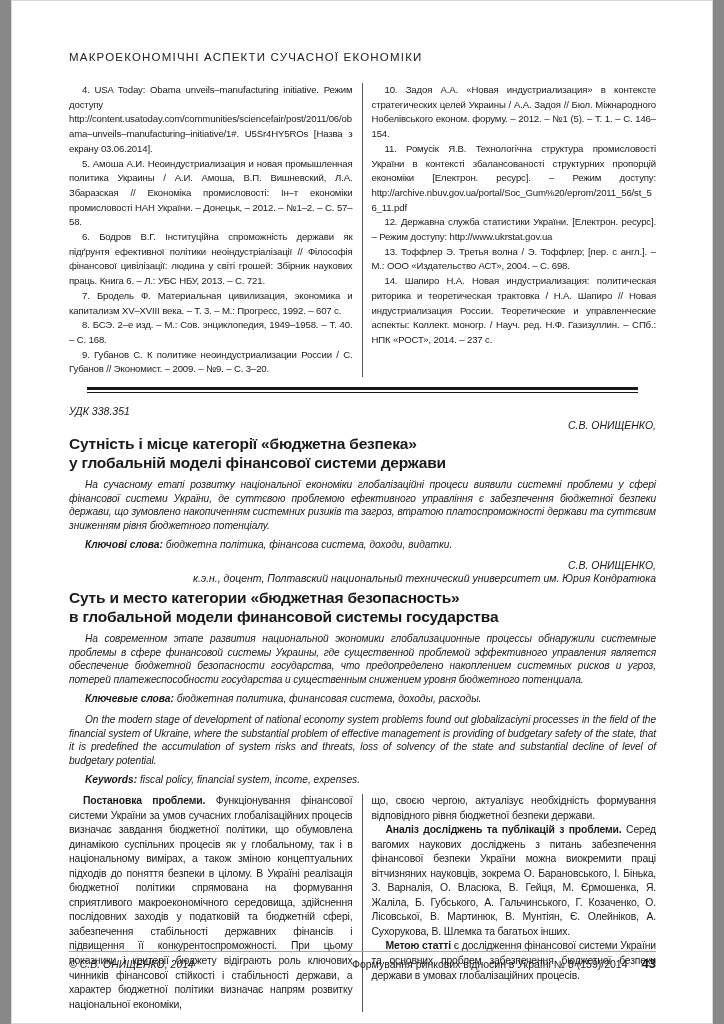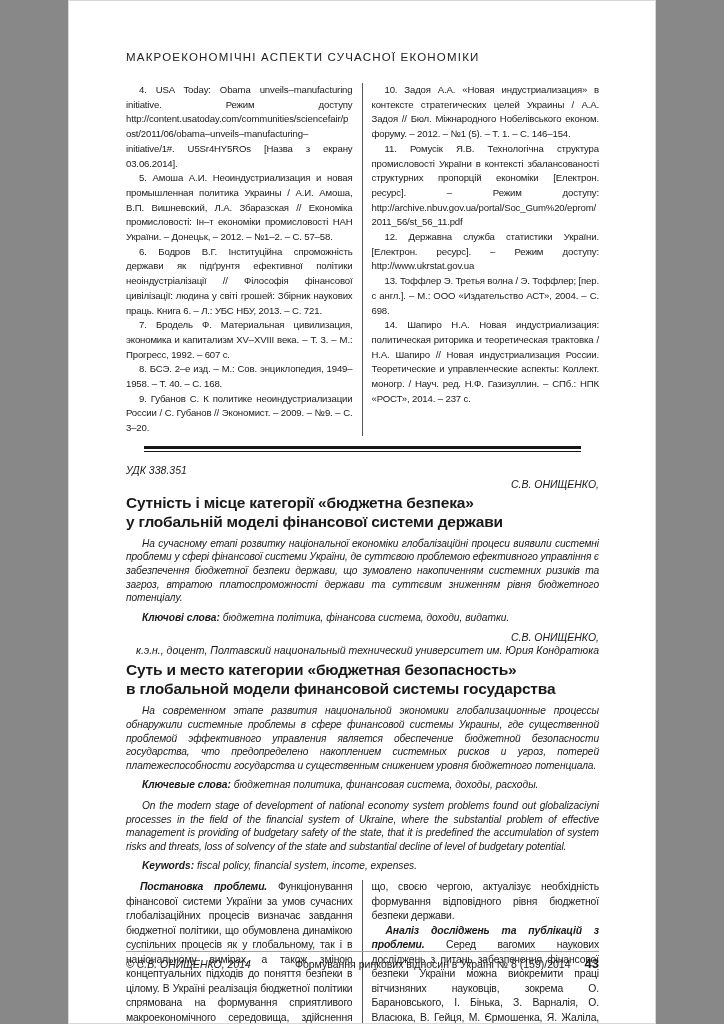--- a/index.html
+++ b/index.html
@@ -1,18 +1,18 @@
 <!DOCTYPE html>
 <html lang="uk"><head>
 <meta charset="utf-8">
 <style>
   html,body{margin:0;padding:0;background:#888;}
   .page{
     position:relative;
-    width:588px;height:1024px;
+    width:702px;height:1024px;
     margin:0 auto;
     background:#fff;
     box-sizing:border-box;
     padding:50px 56px 0 57px;
     font-family:"Liberation Sans",sans-serif;
     color:#1a1a1a;
     border:1px solid #d8d8d8;
     overflow:hidden;
   }
   .running-head{
@@ -72,21 +72,21 @@
   .body-cols{margin-top:4px;}
   .body-cols p{
     margin:0;
     font-size:10.4px;
     line-height:14.55px;
     text-align:justify;
     text-indent:14px;
     letter-spacing:-0.15px;
   }
   .body-cols p.cont{text-indent:0;}
-  .lead{font-weight:700;font-style:italic;}
+  .lead{font-weight:700;}
   .footer{
     position:absolute;
     left:57px;right:56px;bottom:52px;
     border-top:1px solid #a3a3a3;
     padding-top:4px;
     display:flex;
     justify-content:space-between;
     align-items:baseline;
   }
   .footer .copy{font-style:italic;font-size:10.5px;}

